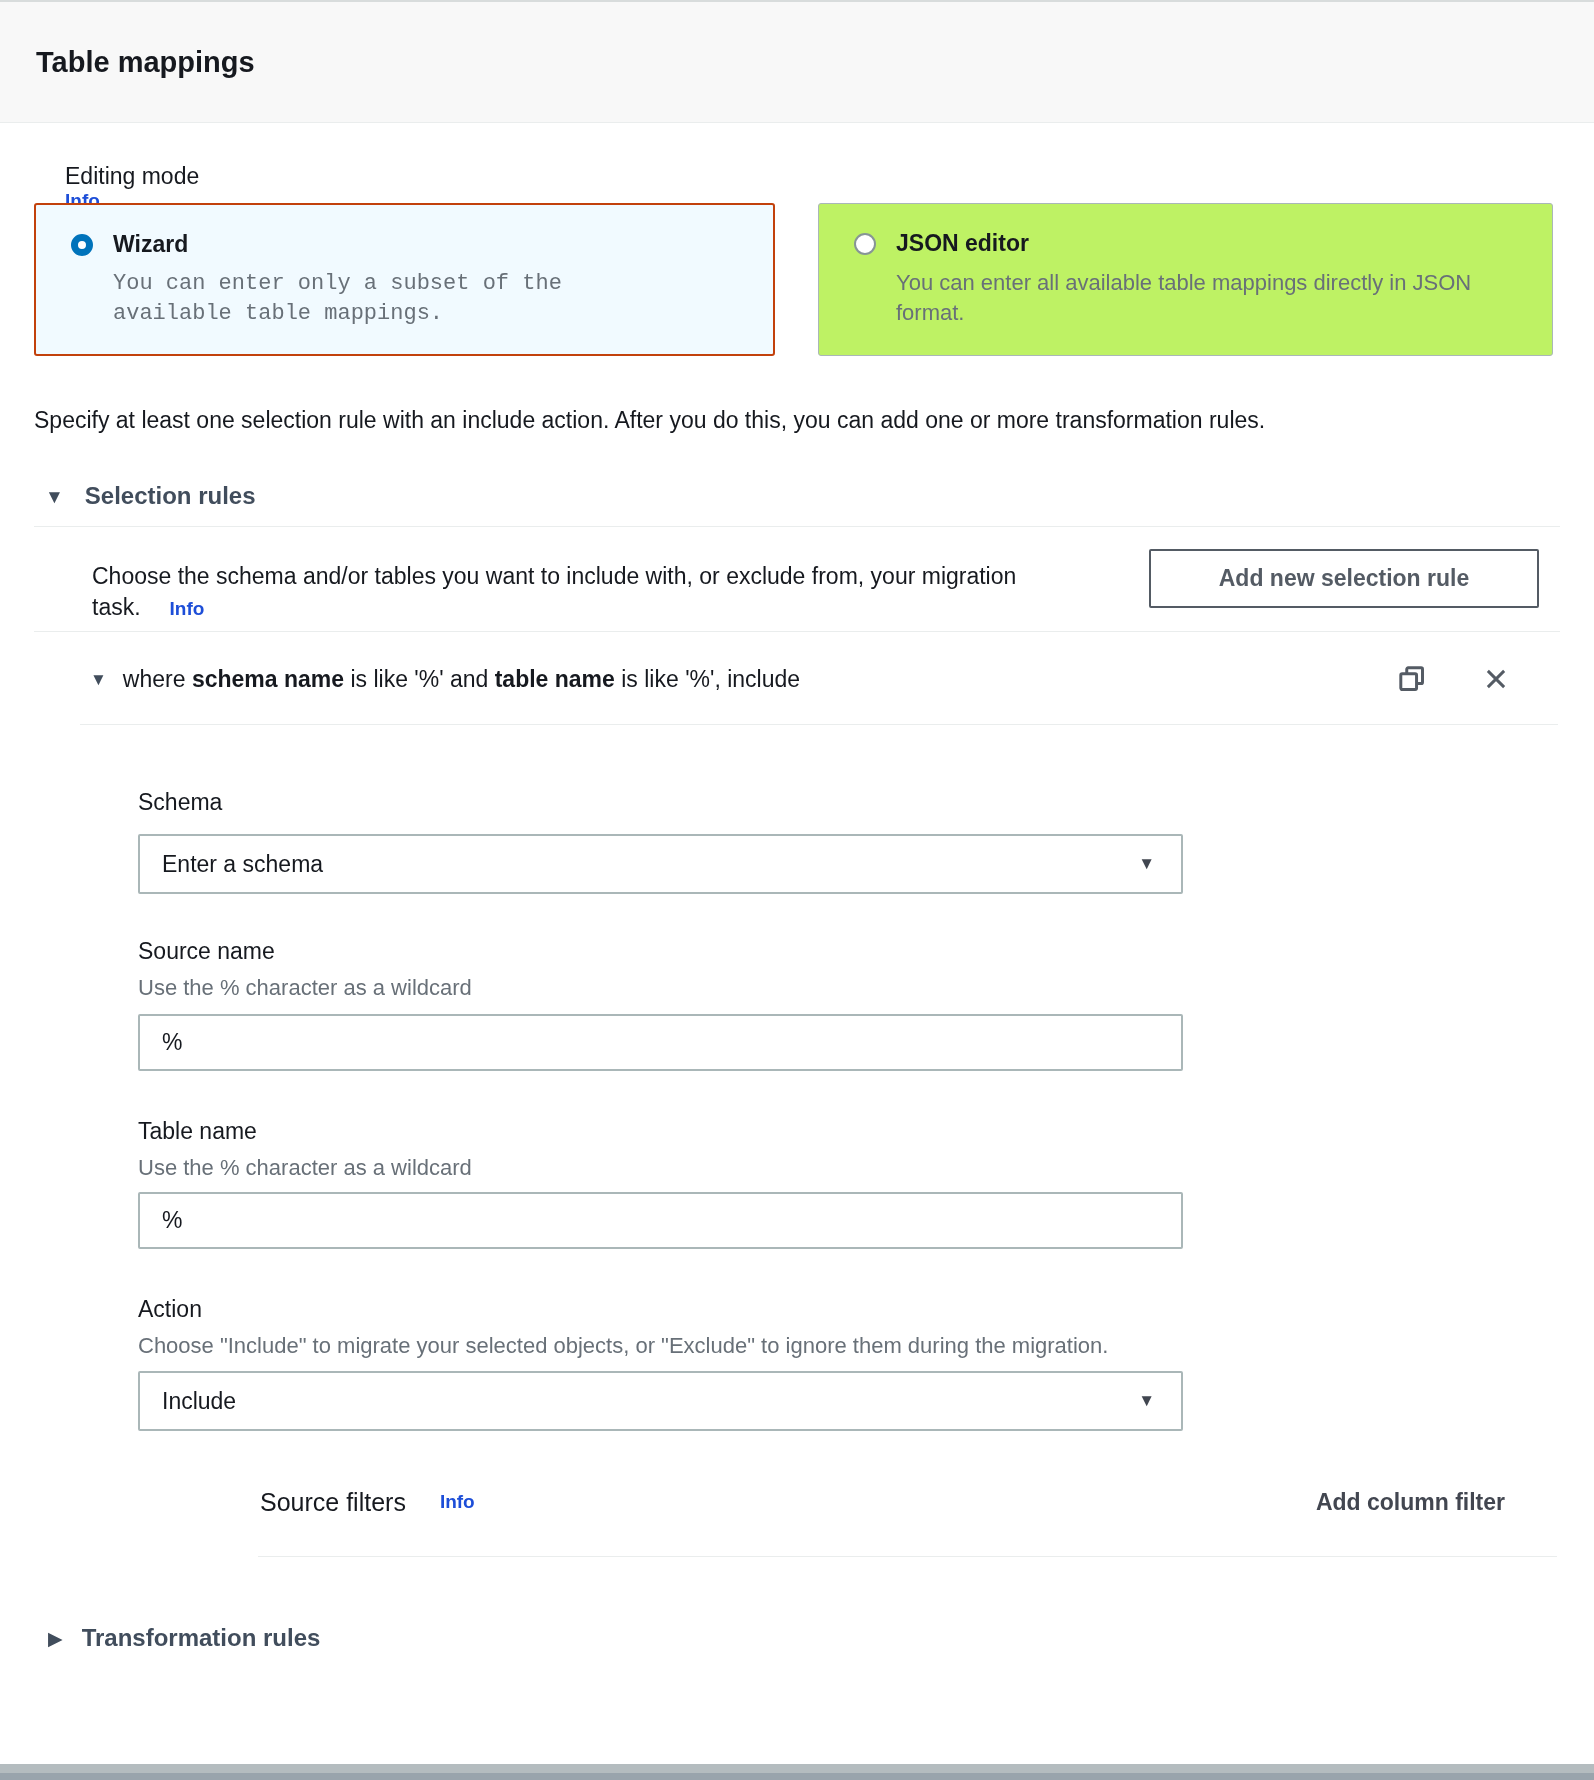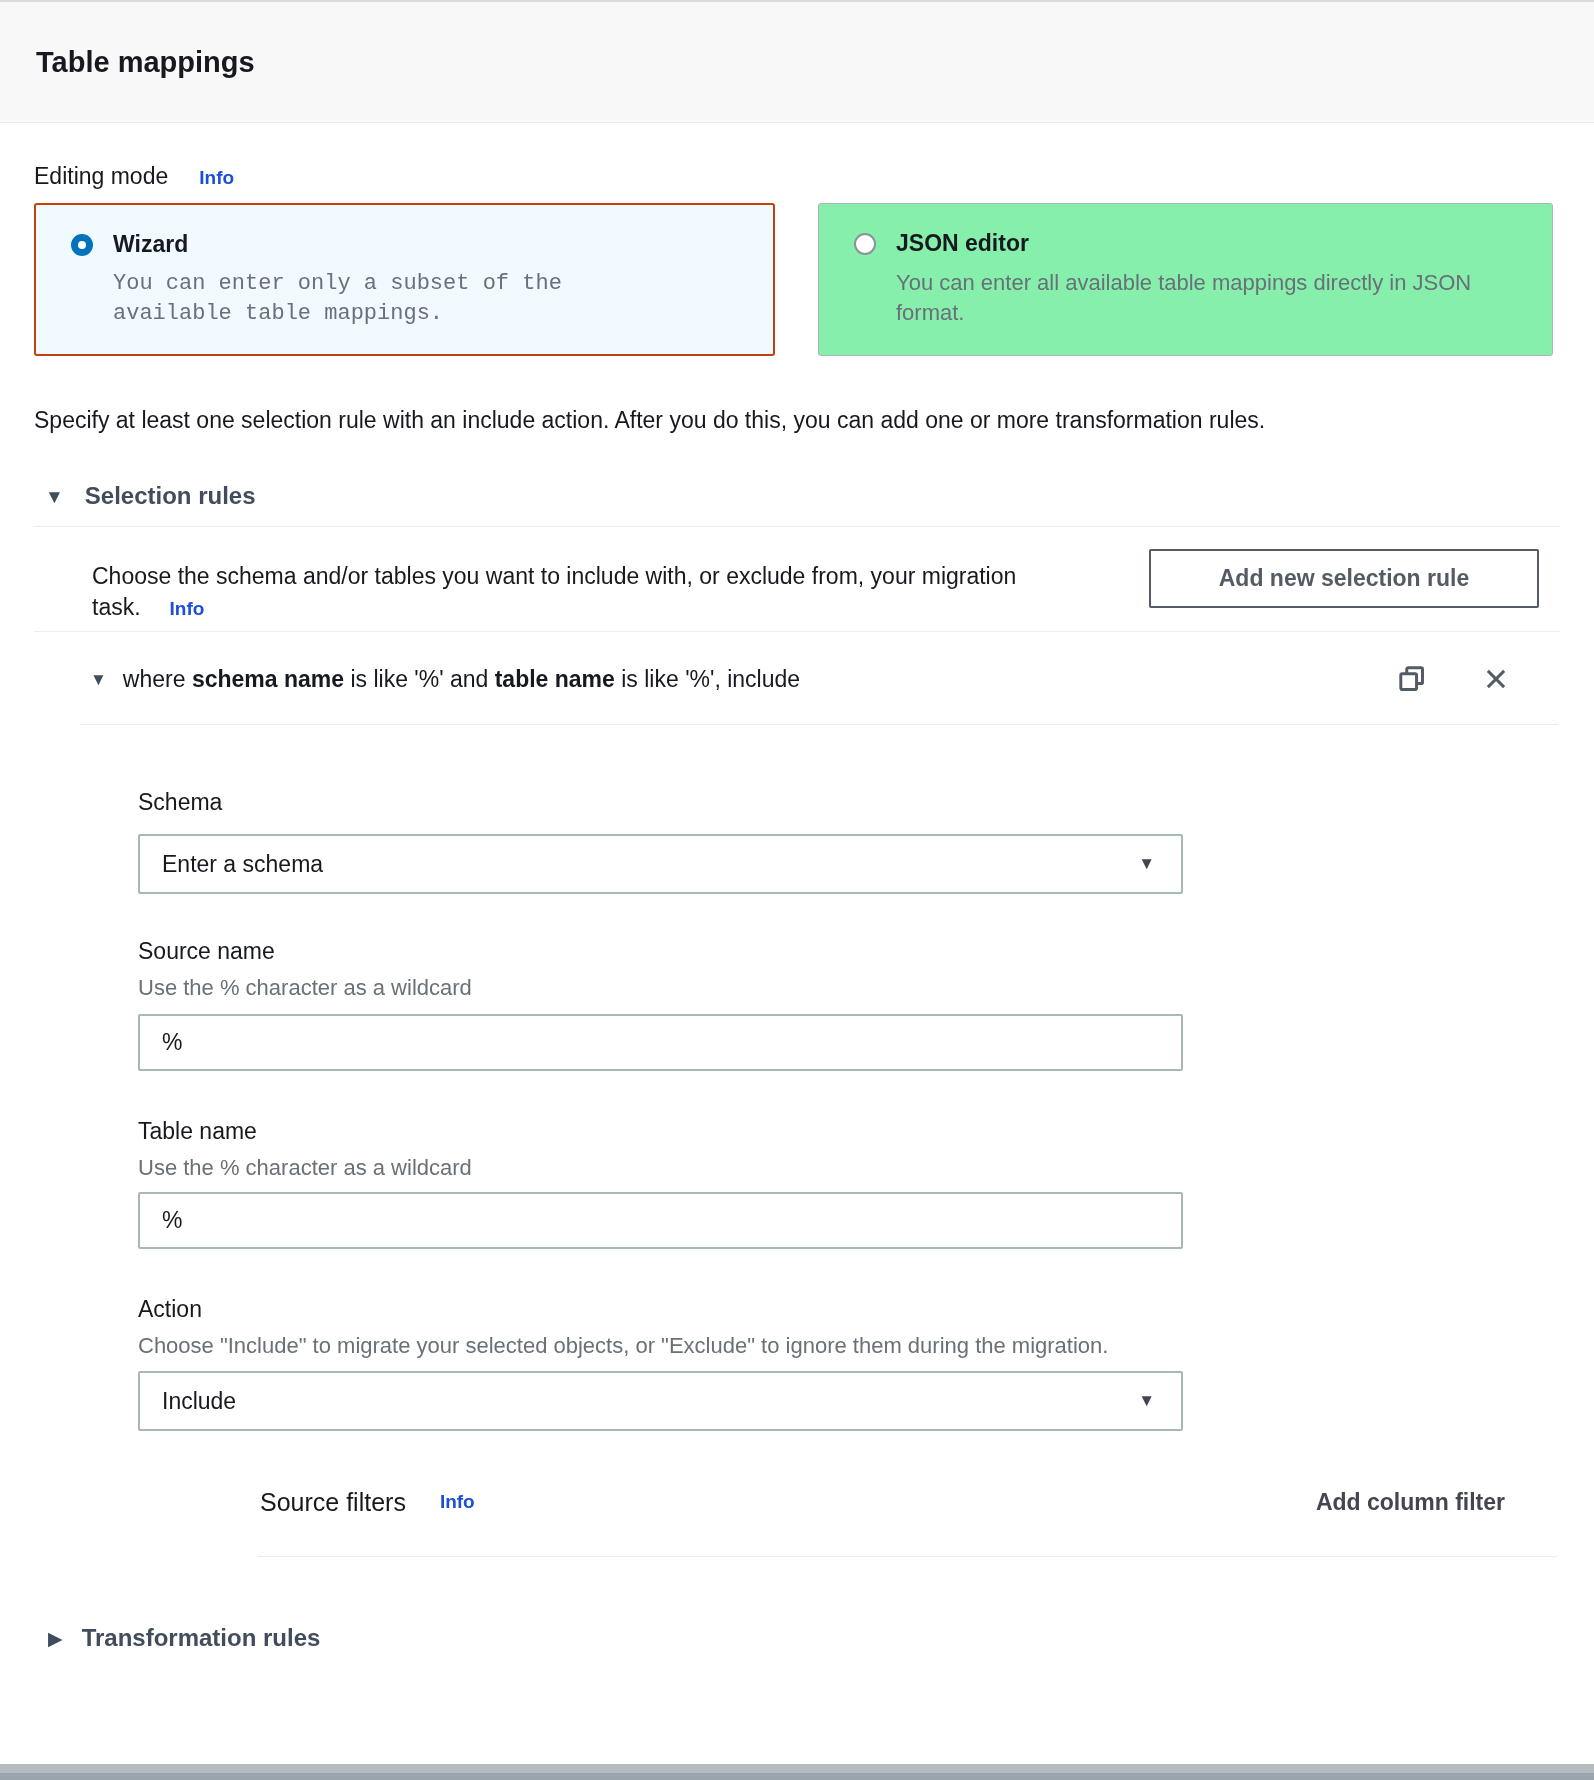--- a/index.html
+++ b/index.html
@@ -25,33 +25,34 @@
   .page-title { font-size: 29px; font-weight: 700; color: #16191f; }
 
   
   .main { padding: 0 34px; }
 
   .editing-mode-row {
     margin-top: 40px;
     display: flex;
     align-items: baseline;
     height: 28px;
+    flex-direction: column;
   }
   .editing-mode-label { font-size: 23px; color: #16191f; }
   .info-link { color: #1d4ed8; font-weight: 700; font-size: 19px; cursor: pointer; }
   .editing-mode-row .info-link { margin-left: 31px; }
 
   .cards-row { margin-top: 12px; display: flex; gap: 43px; }
   .mode-card {
     height: 153px;
     border-radius: 3px;
     padding: 26px 0 0 35px;
     display: flex;
     align-items: flex-start;
-    background: #86efac;
+    background: #bef264;
   }
   .mode-card.selected { width: 741px; border: 2px solid #c2410c; background: #f1faff; }
   .mode-card.unselected { width: 735px; border: 1px solid #aab7b8; }
   .radio {
     width: 22px; height: 22px;
     border-radius: 50%;
     background: #ffffff;
     flex-shrink: 0;
     margin-top: 3px;
   }

